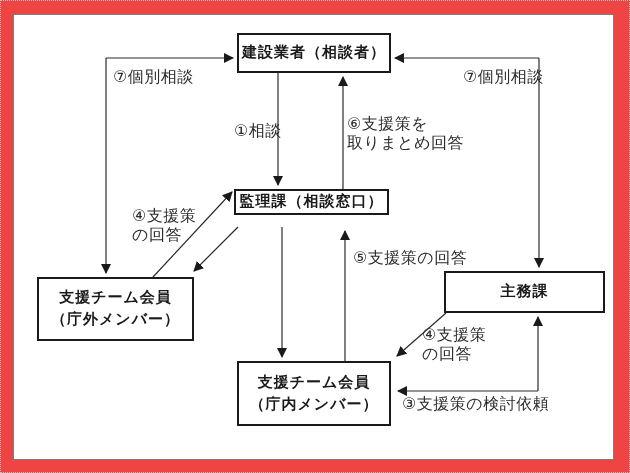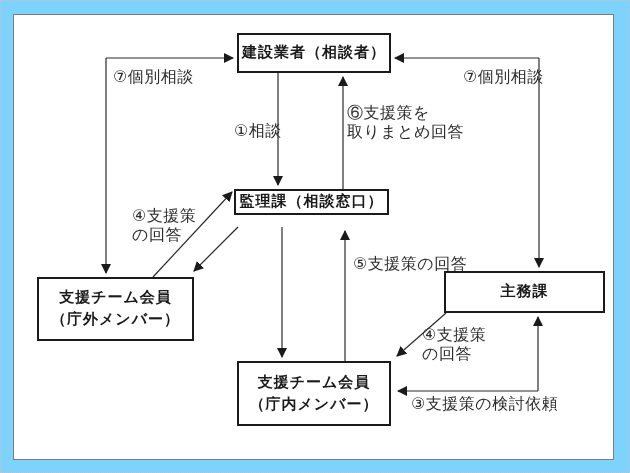--- a/index.html
+++ b/index.html
@@ -1,20 +1,20 @@
 <!DOCTYPE html>
 <html><head>
 <meta charset="utf-8">
 <style>
   html, body { margin: 0; padding: 0; background: #fff; }
   .canvas {
     position: relative;
     width: 630px;
     height: 473px;
-    background: #7dd3fc;
+    background: #ef4444;
     font-family: "DejaVu Sans", "Liberation Sans", sans-serif;
     color: #1a1a1a;
     overflow: hidden;
     box-sizing: border-box;
     border: 1px dotted #c2c2c2;
   }
   .inner-frame {
     position: absolute;
     left: 12px; top: 13px;
     width: 599px; height: 444px;
@@ -51,26 +51,26 @@
     font-size: 16px;
     line-height: 1.18;
     white-space: pre-line;
     color: #2b2b2b;
     letter-spacing: 0.5px;
   }
   .lbl-c { text-align: center; }
   .lbl-consult-left  { left: 112px; top: 67px; }
   .lbl-consult-right { left: 462px; top: 67px; }
   .lbl-step1 { left: 233px; top: 121px; }
-  .lbl-step6 { left: 346px; top: 104px; font-family: Liberation Mono, monospace; }
+  .lbl-step6 { left: 346px; top: 114px; }
   .lbl-step3-left  { left: 131px; top: 206px; }
   .lbl-step2 { left: 215px; top: 244px; }
-  .lbl-step5 { left: 352px; top: 254px; }
+  .lbl-step5 { left: 352px; top: 248px; }
   .lbl-step4 { left: 421px; top: 325px; }
-  .lbl-step3-right { left: 401px; top: 394px; margin-left: 9px; }
+  .lbl-step3-right { left: 401px; top: 394px; }
 </style>
 </head>
 <body>
 
 <div class="canvas">
 
   <div class="inner-frame"></div>
 
   <svg class="lines" width="630" height="473" viewBox="0 0 630 473" xmlns="http://www.w3.org/2000/svg">
     <defs>

